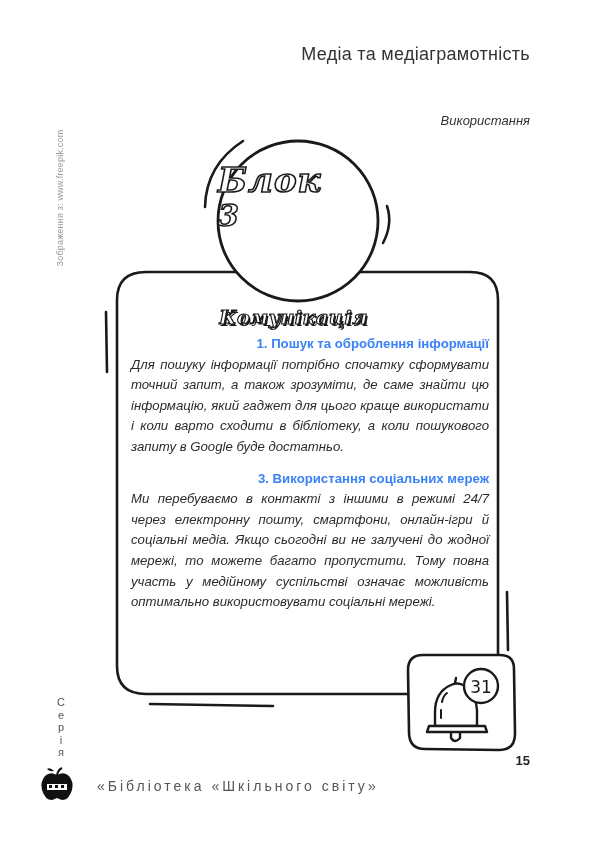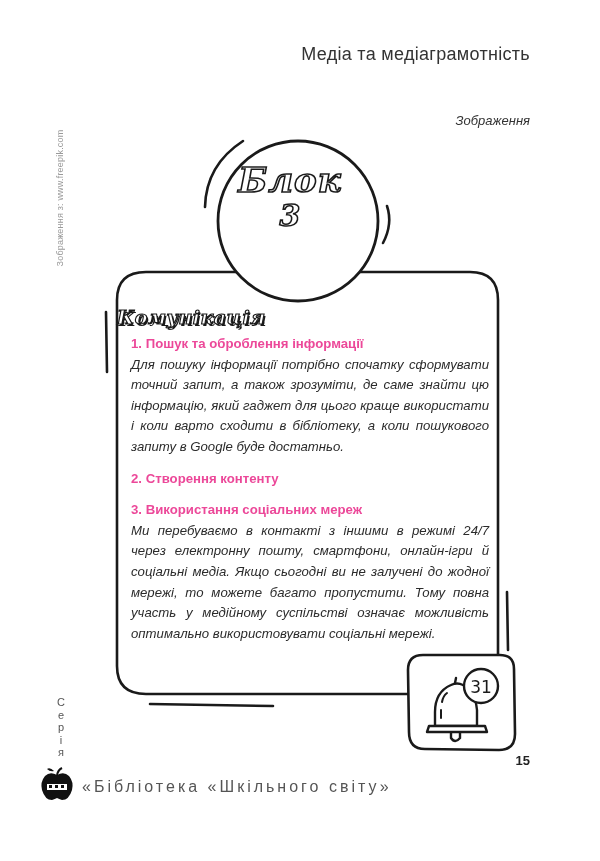--- a/index.html
+++ b/index.html
@@ -17,73 +17,73 @@
     .credit {
       position: absolute; left: 60px; top: 198px;
       transform-origin: center center;
       transform: translate(-50%, -50%) rotate(-90deg);
       white-space: nowrap; font-size: 9px; color: #9a9a9a; letter-spacing: 0.2px;
     }
 
     .art { position: absolute; left: 0; top: 0; width: 600px; height: 861px; pointer-events: none; }
 
     .block-badge {
-      position: absolute; left: 210px; top: 160px; width: 160px; height: 120px;
-      text-align: center;
+      position: absolute; left: 218px; top: 160px; width: 160px; height: 120px;
+      text-align: left;
     }
     .block-badge .line1 {
       font-family: "DejaVu Serif", serif; font-style: italic; font-weight: bold;
       font-size: 34px; line-height: 40px; color: #fff;
       -webkit-text-stroke: 1.6px #1a1a1a; letter-spacing: 1px;
     }
     .block-badge .line2 {
       font-family: "DejaVu Serif", serif; font-style: italic; font-weight: bold;
       font-size: 30px; line-height: 32px; color: #fff;
       -webkit-text-stroke: 1.6px #1a1a1a;
     }
 
     .section-title {
-      position: absolute; left: 117px; width: 353px; top: 306px; 
+      position: absolute; left: 117px; width: 353px; top: 306px; text-align: center;
       font-family: "DejaVu Serif", serif; font-style: italic; font-weight: bold;
       font-size: 19px; color: #fff; -webkit-text-stroke: 1.2px #1a1a1a;
       text-shadow: 1.5px 1.5px 0 #1a1a1a; letter-spacing: 0.5px;
     }
 
     .content {
       position: absolute; left: 131px; top: 334px; width: 358px;
       font-size: 13.2px; line-height: 20.6px; color: #2b2b2b;
     }
     .content .item { margin-bottom: 11px; }
-    .content .item-title { font-weight: bold; color: #ec4899; }
+    .content .item-title { font-weight: bold; color: #3b82f6; text-align: right; }
     .content p { text-align: justify; font-style: italic; }
 
     .series-vertical {
       position: absolute; left: 56px; top: 696px; width: 10px;
       font-size: 11px; line-height: 12.5px; color: #555; text-align: center;
     }
     .series-vertical span { display: block; }
 
     .apple-logo { position: absolute; left: 40px; top: 766px; width: 34px; height: 36px; }
 
     .footer-title {
-      position: absolute; left: 82px; top: 778px;
-      font-size: 16px; letter-spacing: 3px; color: #555;
+      position: absolute; left: 97px; top: 778px;
+      font-size: 14px; letter-spacing: 3px; color: #555;
     }
     .page-number {
       position: absolute; right: 70px; top: 753px;
       font-size: 13px; font-weight: bold; color: #222;
     }
 
     .bell-box { position: absolute; left: 405px; top: 652px; width: 112px; height: 100px; }
   </style>
 </head>
 <body>
 
 <div class="running-head">Медіа та медіаграмотність</div>
-<div class="continuation">Зображення</div>
+<div class="continuation">Використання</div>
 
 <div class="credit">Зображення з: www.freepik.com</div>
 
 <svg class="art" viewBox="0 0 600 861" xmlns="http://www.w3.org/2000/svg">
 
   <path d="M117,300 Q117,272 146,272 L470,272 Q498,272 498,300 L498,666 Q498,694 470,694 L146,694 Q117,694 117,666 Z" fill="#fff" stroke="#1a1a1a" stroke-width="2.6"></path>
 
   <circle cx="298" cy="221" r="80" fill="#fff" stroke="#1a1a1a" stroke-width="2.8"></circle>
 
   <path d="M243,141 Q206,165 205,207" fill="none" stroke="#1a1a1a" stroke-width="2.6" stroke-linecap="round"></path>
@@ -100,21 +100,20 @@
 </div>
 
 <div class="section-title">Комунікація</div>
 
 <div class="content">
   <div class="item">
     <div class="item-title">1. Пошук та оброблення інформації</div>
     <p>Для пошуку інформації потрібно спочатку сформувати точний запит, а також зрозуміти, де саме знайти цю інформацію, який гаджет для цього краще використати і коли варто сходити в бібліотеку, а коли пошукового запиту в Google буде достатньо.</p>
   </div>
   <div class="item">
-    <div class="item-title">2. Створення контенту</div>
   </div>
   <div class="item">
     <div class="item-title">3. Використання соціальних мереж</div>
     <p>Ми перебуваємо в контакті з іншими в режимі 24/7 через електронну пошту, смартфони, онлайн-ігри й соціальні медіа. Якщо сьогодні ви не залучені до жодної мережі, то можете багато пропустити. Тому повна участь у медійному суспільстві означає можливість оптимально використовувати соціальні мережі.</p>
   </div>
 </div>
 
 <svg class="bell-box" viewBox="0 0 112 100" xmlns="http://www.w3.org/2000/svg">
   <path d="M18,3 Q3,3 3,18 L4,80 Q4,97 20,97 L94,98 Q110,98 110,82 L109,17 Q109,2 93,3 Z" fill="#fff" stroke="#1a1a1a" stroke-width="2.6"></path>
 

